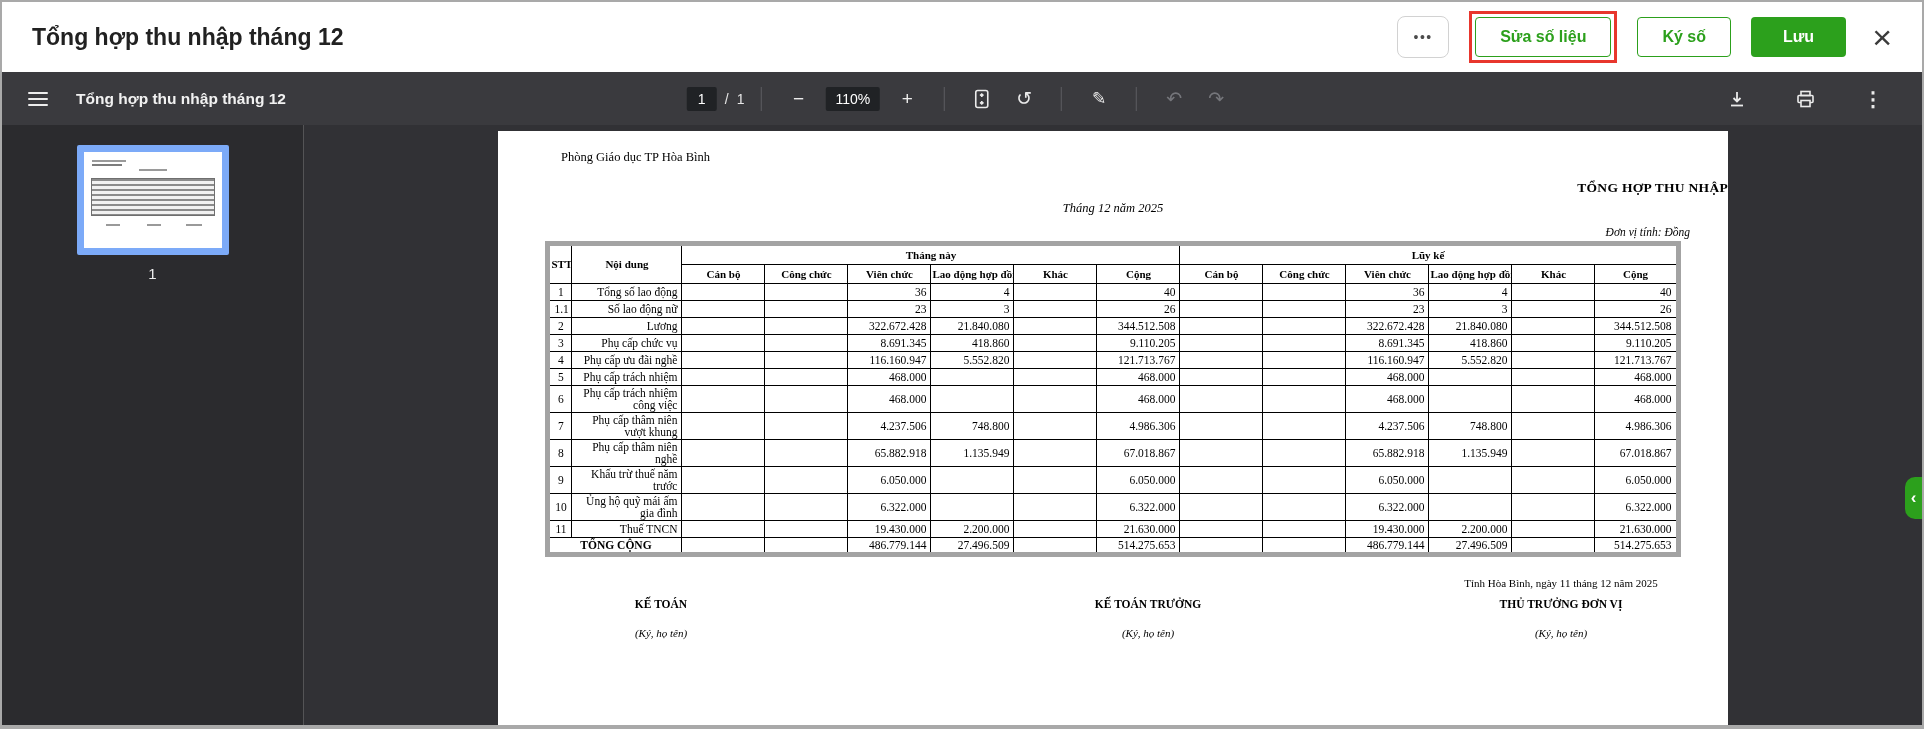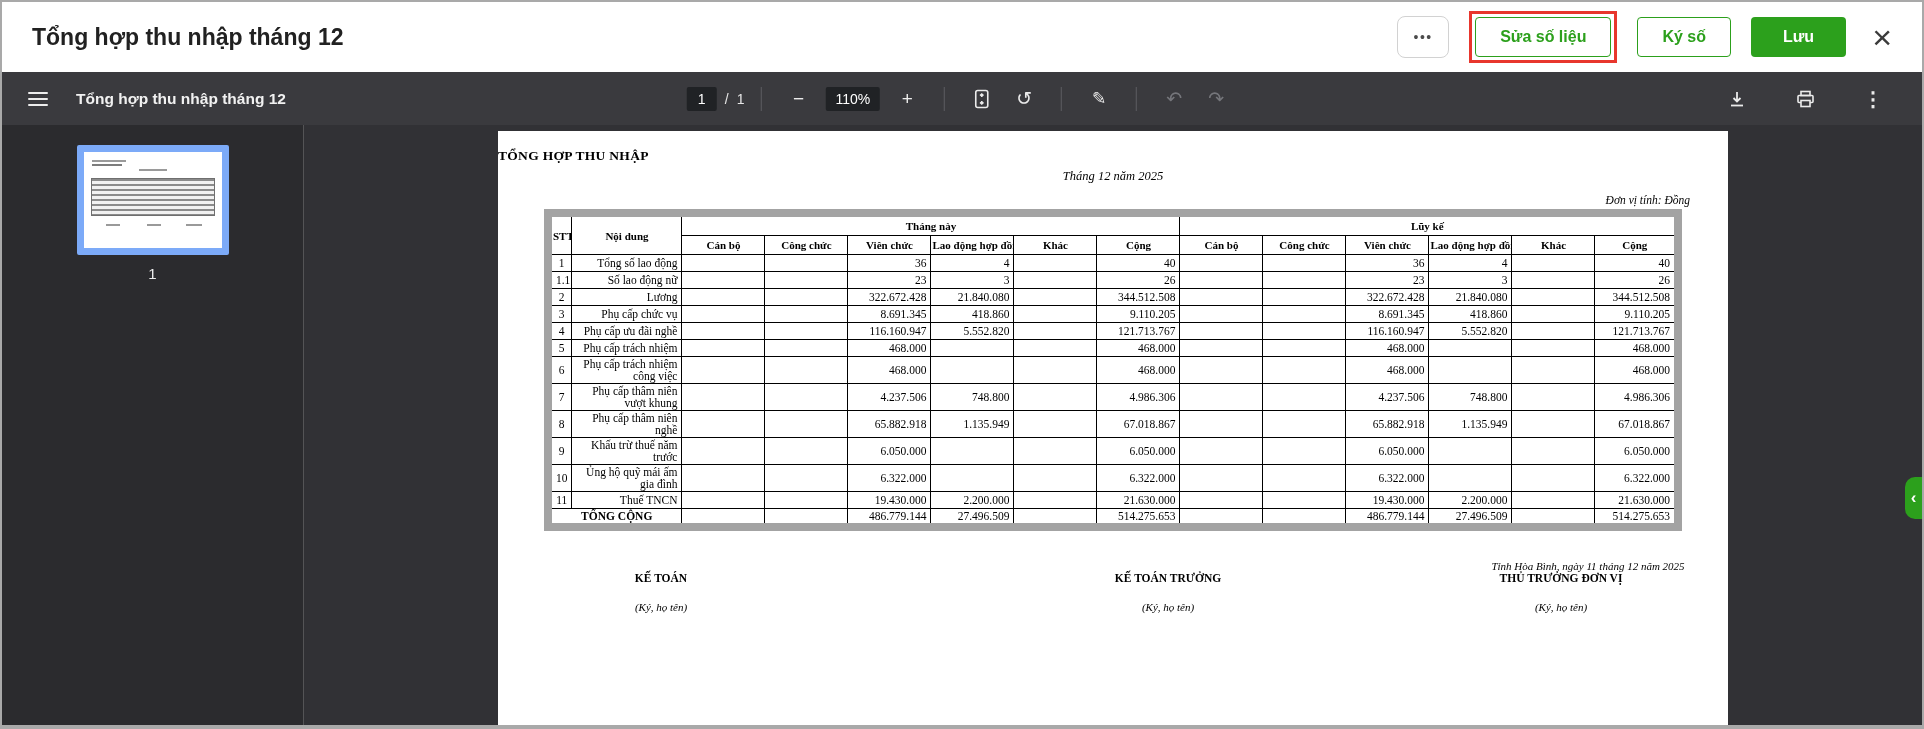--- a/index.html
+++ b/index.html
@@ -48,36 +48,36 @@
   .mt-s3 { left:74%; top:72px; width:16px; }
   .thumb-label { text-align:center; color:#ececec; font-size:15px; margin-top:10px; }
 
   .viewer { flex:1; position:relative; background:#313135; overflow:hidden; }
   .page { position:absolute; left:194px; top:6px; width:1230px; height:760px; background:#fff; color:#000; font-family:"Liberation Serif", serif; }
   .collapse-tab { position:absolute; right:0; top:352px; width:17px; height:42px; background:#2ca01c; border-radius:10px 0 0 10px; display:flex; align-items:center; justify-content:center; color:#fff; font-size:17px; font-weight:700; cursor:pointer; }
 
   
   .org { margin:17px 0 0 63px; font-size:12.5px; line-height:1.5; }
   .org-school { font-weight:700; }
-  .doc-title { text-align:left; font-size:13.5px; font-weight:700; margin-top:13px; letter-spacing:.3px; }
+  .doc-title { text-align:right; font-size:13.5px; font-weight:700; margin-top:13px; letter-spacing:.3px; }
   .doc-sub { text-align:center; font-size:12.5px; font-style:italic; margin-top:5px; }
   .unit-note { text-align:right; font-size:11.5px; font-style:italic; margin:10px 38px 3px 0; }
 
-  table.report { margin:1px auto; border-collapse:collapse; width:1130px; table-layout:fixed; font-size:11.5px; border:8px solid #a3a3a3; }
+  table.report { margin:1px auto; border-collapse:collapse; width:1130px; table-layout:fixed; font-size:11.5px; border:5px solid #a3a3a3; }
   .report th, .report td { border:1px solid #000; padding:1px 4px; height:17px; overflow:hidden; }
   .report th { font-weight:700; text-align:center; font-size:11px; white-space:nowrap; padding:3px 1px; }
   .report td.num { text-align:right; white-space:nowrap; }
   .report td.stt { text-align:center; }
   .report td.lbl { text-align:right; padding-left:5px; }
   .report td.total-label { text-align:center; font-weight:700; }
 
   .sign-area { position:relative; height:80px; margin-top:20px; }
-  .date-line { position:absolute; left:1090px; top:0; transform:translateX(-50%); white-space:nowrap; font-style:italic; font-size:11px;margin-top:9px; }
+  .date-line { position:absolute; left:1063px; top:0; transform:translateX(-50%); white-space:nowrap; font-size:11px; }
   .sign-block { position:absolute; top:21px; transform:translateX(-50%); text-align:center; white-space:nowrap; }
-  .sign-block.b0 { left:163px; } .sign-block.b1 { left:670px; } .sign-block.b2 { left:1063px; }
+  .sign-block.b0 { left:163px; } .sign-block.b1 { left:650px; } .sign-block.b2 { left:1063px; }
   .sign-title { font-weight:700; font-size:11.5px; }
   .sign-note { font-style:italic; font-size:11px; margin-top:17px; }
 </style>
 </head>
 <body>
 
 <div class="app">
 
   <div class="titlebar">
     <div class="titlebar-title">Tổng hợp thu nhập tháng 12</div>
@@ -158,20 +158,21 @@
             <span class="ln mt-s3"></span>
         </div>
         <div class="thumb-label">1</div>
       </div>
     </div>
 
     <div class="viewer">
       <div class="page">
 
         <div class="org">
+          <div>Phòng Giáo dục TP Hòa Bình</div>
         </div>
 
         <div class="doc-title">TỔNG HỢP THU NHẬP</div>
         <div class="doc-sub">Tháng 12 năm 2025</div>
         <div class="unit-note">Đơn vị tính: Đồng</div>
 
         <table class="report">
           <colgroup>
               <col style="width: 24px;">
               <col style="width: 110px;">

